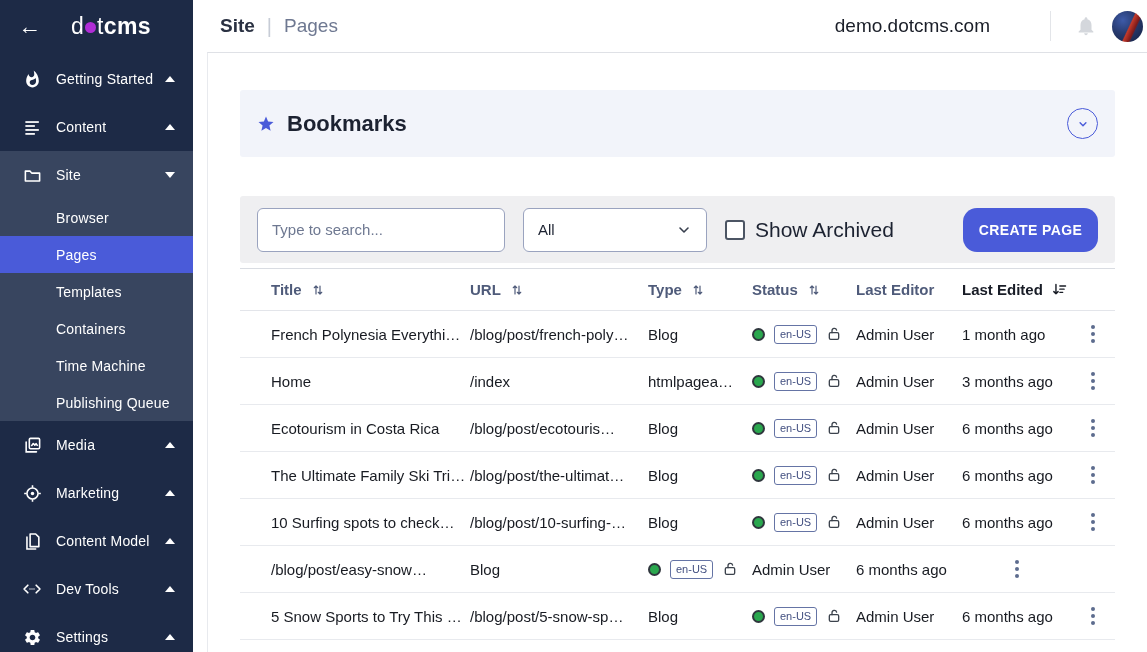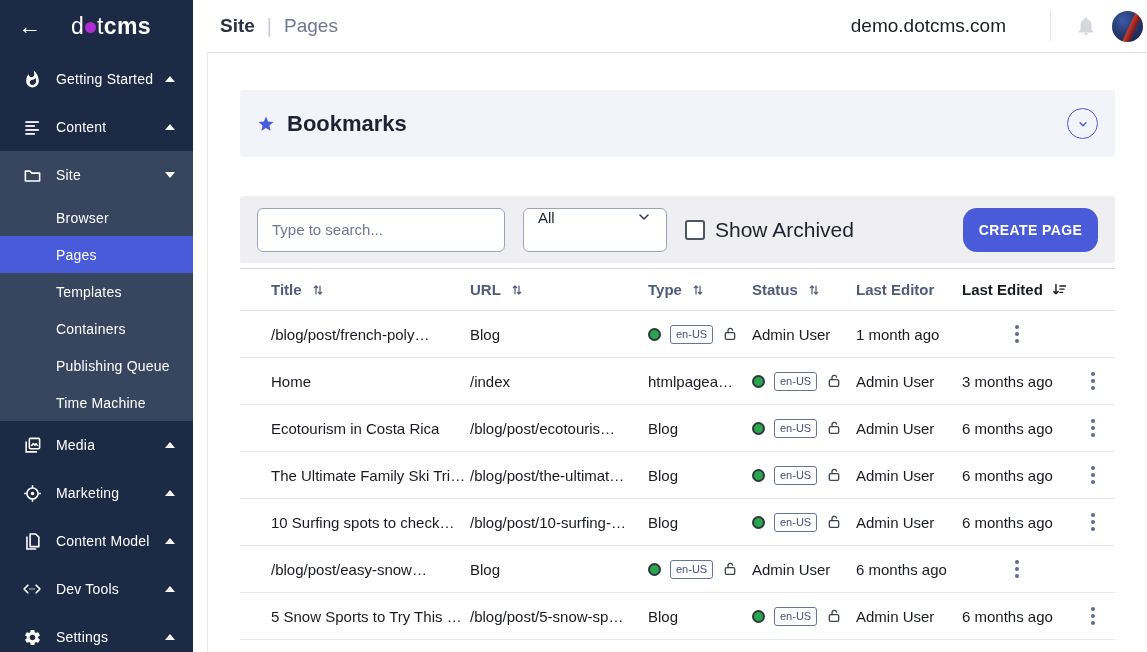--- a/index.html
+++ b/index.html
@@ -28,41 +28,41 @@
   .sub-item { height:37px; display:flex; align-items:center; padding-left:56px; font-size:14px; font-weight:500; letter-spacing:.2px; cursor:pointer; }
   .sub-item.selected { background:#4a5bd9; }
 
   
   .header { position:absolute; left:193px; top:0; right:0; height:52px; background:#fff; display:flex; align-items:center; padding:0 4px 0 27px; }
   .crumb { display:flex; align-items:center; gap:12px; }
   .crumb .c-site { font-size:19px; font-weight:600; color:#2a3142; cursor:pointer; }
   .crumb .c-sep { color:#c7ccd6; font-size:20px; font-weight:300; }
   .crumb .c-page { font-size:19px; font-weight:500; color:#6e7891; }
   .header-right { margin-left:auto; display:flex; align-items:center; }
-  .host { font-size:19px; color:#1a1e28; margin-right:44px; cursor:pointer; }
+  .host { font-size:19px; color:#1a1e28; margin-right:60px; cursor:pointer; }
   .vdiv { width:1px; height:30px; background:#e3e5e9; margin-right:24px; }
   .bell { width:22px; height:22px; margin-right:15px; cursor:pointer; }
   .avatar { width:31px; height:31px; border-radius:50%; cursor:pointer;
     background:
       linear-gradient(115deg, rgba(0,0,0,0) 52%, #c43a2a 55%, #7e1a1a 68%, rgba(0,0,0,0) 72%),
       radial-gradient(circle at 35% 30%, #3d5aa8 0%, #273a6e 45%, #141e3f 100%); }
 
   
   .content { position:absolute; left:207px; top:52px; right:0; bottom:0; background:#fff; border-left:1px solid #e8eaee; border-top:1px solid #dfe1e6; }
   .panel { margin:37px 32px 0 32px; }
 
   .bookmarks { height:67px; background:#f2f4fa; border-radius:3px; display:flex; align-items:center; padding:0 17px; }
   .bookmarks .star { width:18px; height:18px; }
   .bookmarks .b-title { margin-left:12px; font-size:22px; font-weight:600; color:#1c2231; }
   .collapse-btn { margin-left:auto; width:31px; height:31px; border-radius:50%; border:1px solid #4a5bd9; background:transparent; display:flex; align-items:center; justify-content:center; cursor:pointer; }
 
   .filterbar { margin-top:39px; height:67px; background:#efeff1; border-radius:3px; display:flex; align-items:center; padding:0 17px; }
   .search-input { width:248px; height:44px; background:#fff; border:1px solid #9aa3bf; border-radius:6px; padding:0 14px; font-size:15px; color:#1c2231; font-family:"Liberation Sans",sans-serif; }
   .search-input::placeholder { color:#6e7891; }
-  .select { margin-left:18px; width:144px; height:44px; background:#fff; border:1px solid #9aa3bf; border-radius:6px; display:flex; align-items:flex-start; padding:0 14px; font-size:15px; color:#1c2231; cursor:pointer; }
+  .select { margin-left:18px; width:184px; height:44px; background:#fff; border:1px solid #9aa3bf; border-radius:6px; display:flex; align-items:center; padding:0 14px; font-size:15px; color:#1c2231; cursor:pointer; }
   .select .sel-caret { margin-left:auto; }
   .check-group { margin-left:18px; display:flex; align-items:center; cursor:pointer; }
   .checkbox { width:20px; height:20px; background:#fff; border:2px solid #4c5564; border-radius:3px; }
   .check-label { margin-left:10px; font-size:21px; color:#1c2231; }
   .create-btn { margin-left:auto; width:135px; height:44px; background:#4a5bd9; color:#fff; border:none; border-radius:14px; font-size:14px; font-weight:700; letter-spacing:.4px; cursor:pointer; font-family:"Liberation Sans",sans-serif; }
 
   
   .table { margin-top:5px; border-top:1px solid #d9dce2; }
   .trow { display:grid; grid-template-columns:199px 178px 104px 104px 106px 109px 44px; align-items:center; padding-left:31px; }
   .thead { height:42px; border-bottom:1px solid #e3e5ea; }
@@ -134,24 +134,24 @@
         <div class="sub-item selected">
             <span>Pages</span>
           </div>
         <div class="sub-item">
             <span>Templates</span>
           </div>
         <div class="sub-item">
             <span>Containers</span>
           </div>
         <div class="sub-item">
+            <span>Time Machine</span>
+          </div>
+        <div class="sub-item">
             <span>Publishing Queue</span>
-          </div>
-        <div class="sub-item">
-            <span>Time Machine</span>
           </div>
       </div>
 
       <div class="nav-item">
         <span class="nicon">
           <svg width="19" height="19" viewBox="0 0 24 24" fill="none" stroke="#fff" stroke-width="2">
               <rect x="8" y="3" width="13" height="13" rx="1.5"></rect>
               <path d="M10.5 12.5l2.5-3 2 2 1.5-1.8 2 2.8" stroke-linejoin="round"></path>
               <path d="M4 7.5v12.5h13" stroke-linecap="round"></path>
             </svg>
@@ -295,20 +295,21 @@
         <div class="th active">
           <span>Last Edited</span>
           <svg width="17" height="17" viewBox="0 0 24 24" fill="none" stroke="#181c26" stroke-width="2" stroke-linecap="round" stroke-linejoin="round">
               <path d="M7 5v13M7 18l-3-3M7 18l3-3M12.5 7h8M12.5 11.5h6M12.5 16h4"></path>
             </svg>
         </div>
         <div></div>
       </div>
 
       <div class="trow tr">
+        <div class="cell">French Polynesia Everythi…</div>
         <div class="cell">/blog/post/french-poly…</div>
         <div class="cell">Blog</div>
         <div class="status-cell">
           <span class="status-dot"></span>
           <span class="lang-badge">en-US</span>
           <svg width="16" height="16" viewBox="0 0 24 24" fill="none" stroke="#3c434d" stroke-width="2">
               <rect x="5" y="10" width="14" height="10" rx="2"></rect>
               <path d="M9 10V7a3.5 3.5 0 0 1 6.9-.8" stroke-linecap="round"></path>
             </svg>
         </div>

